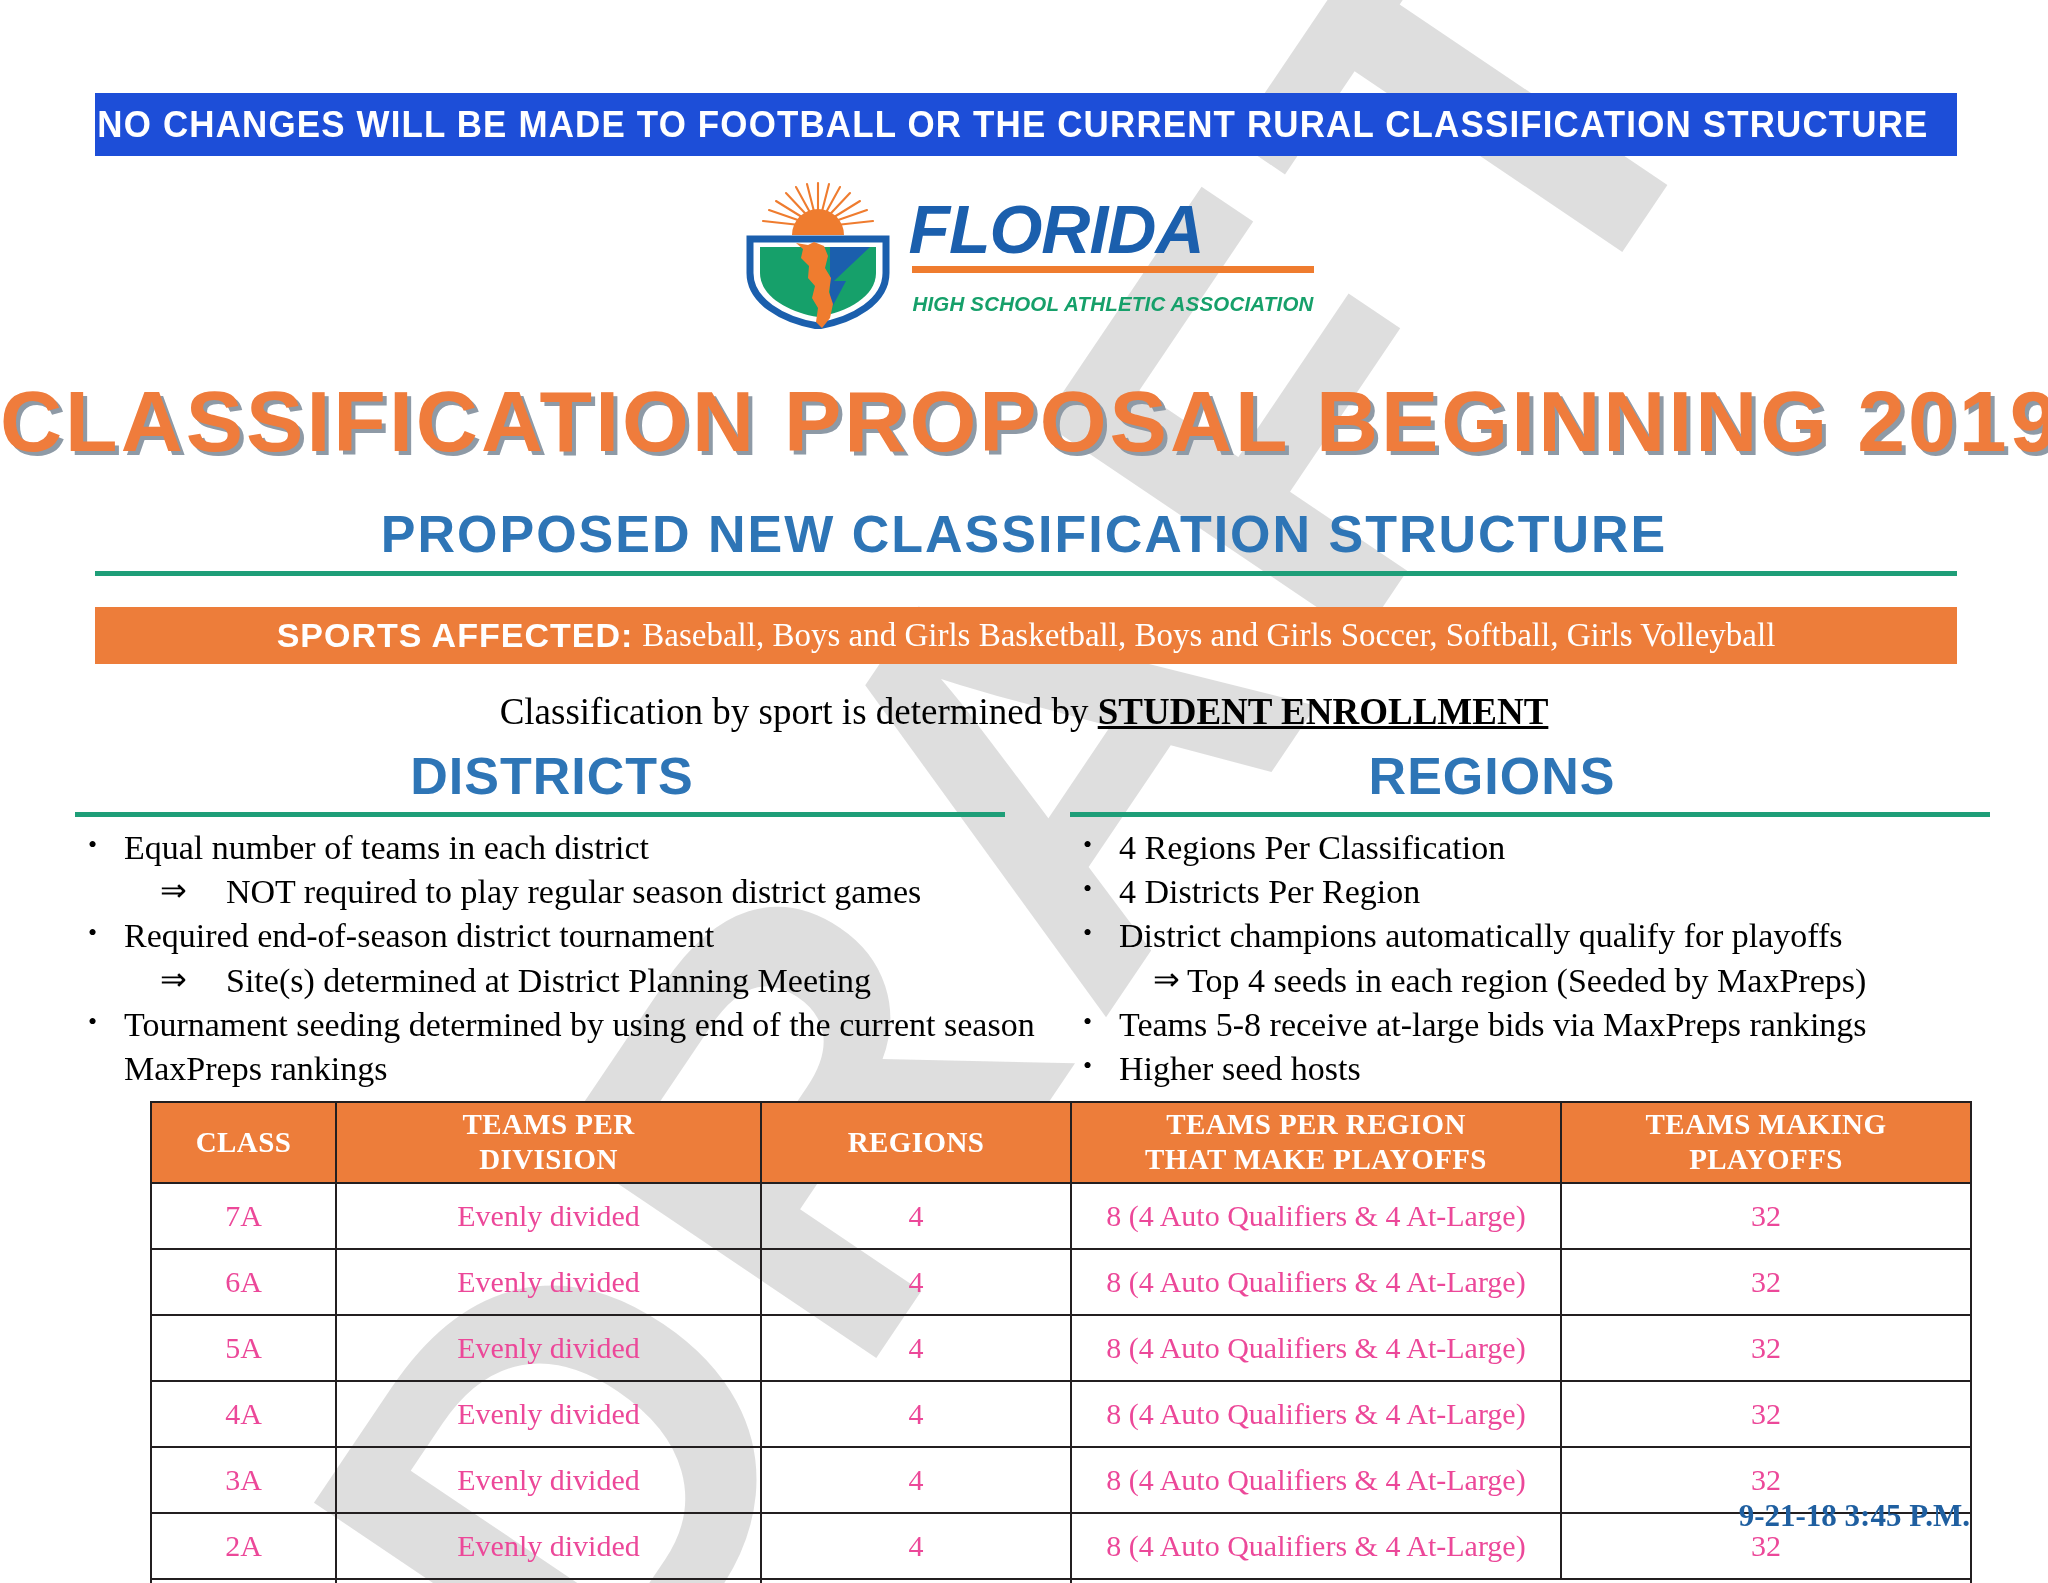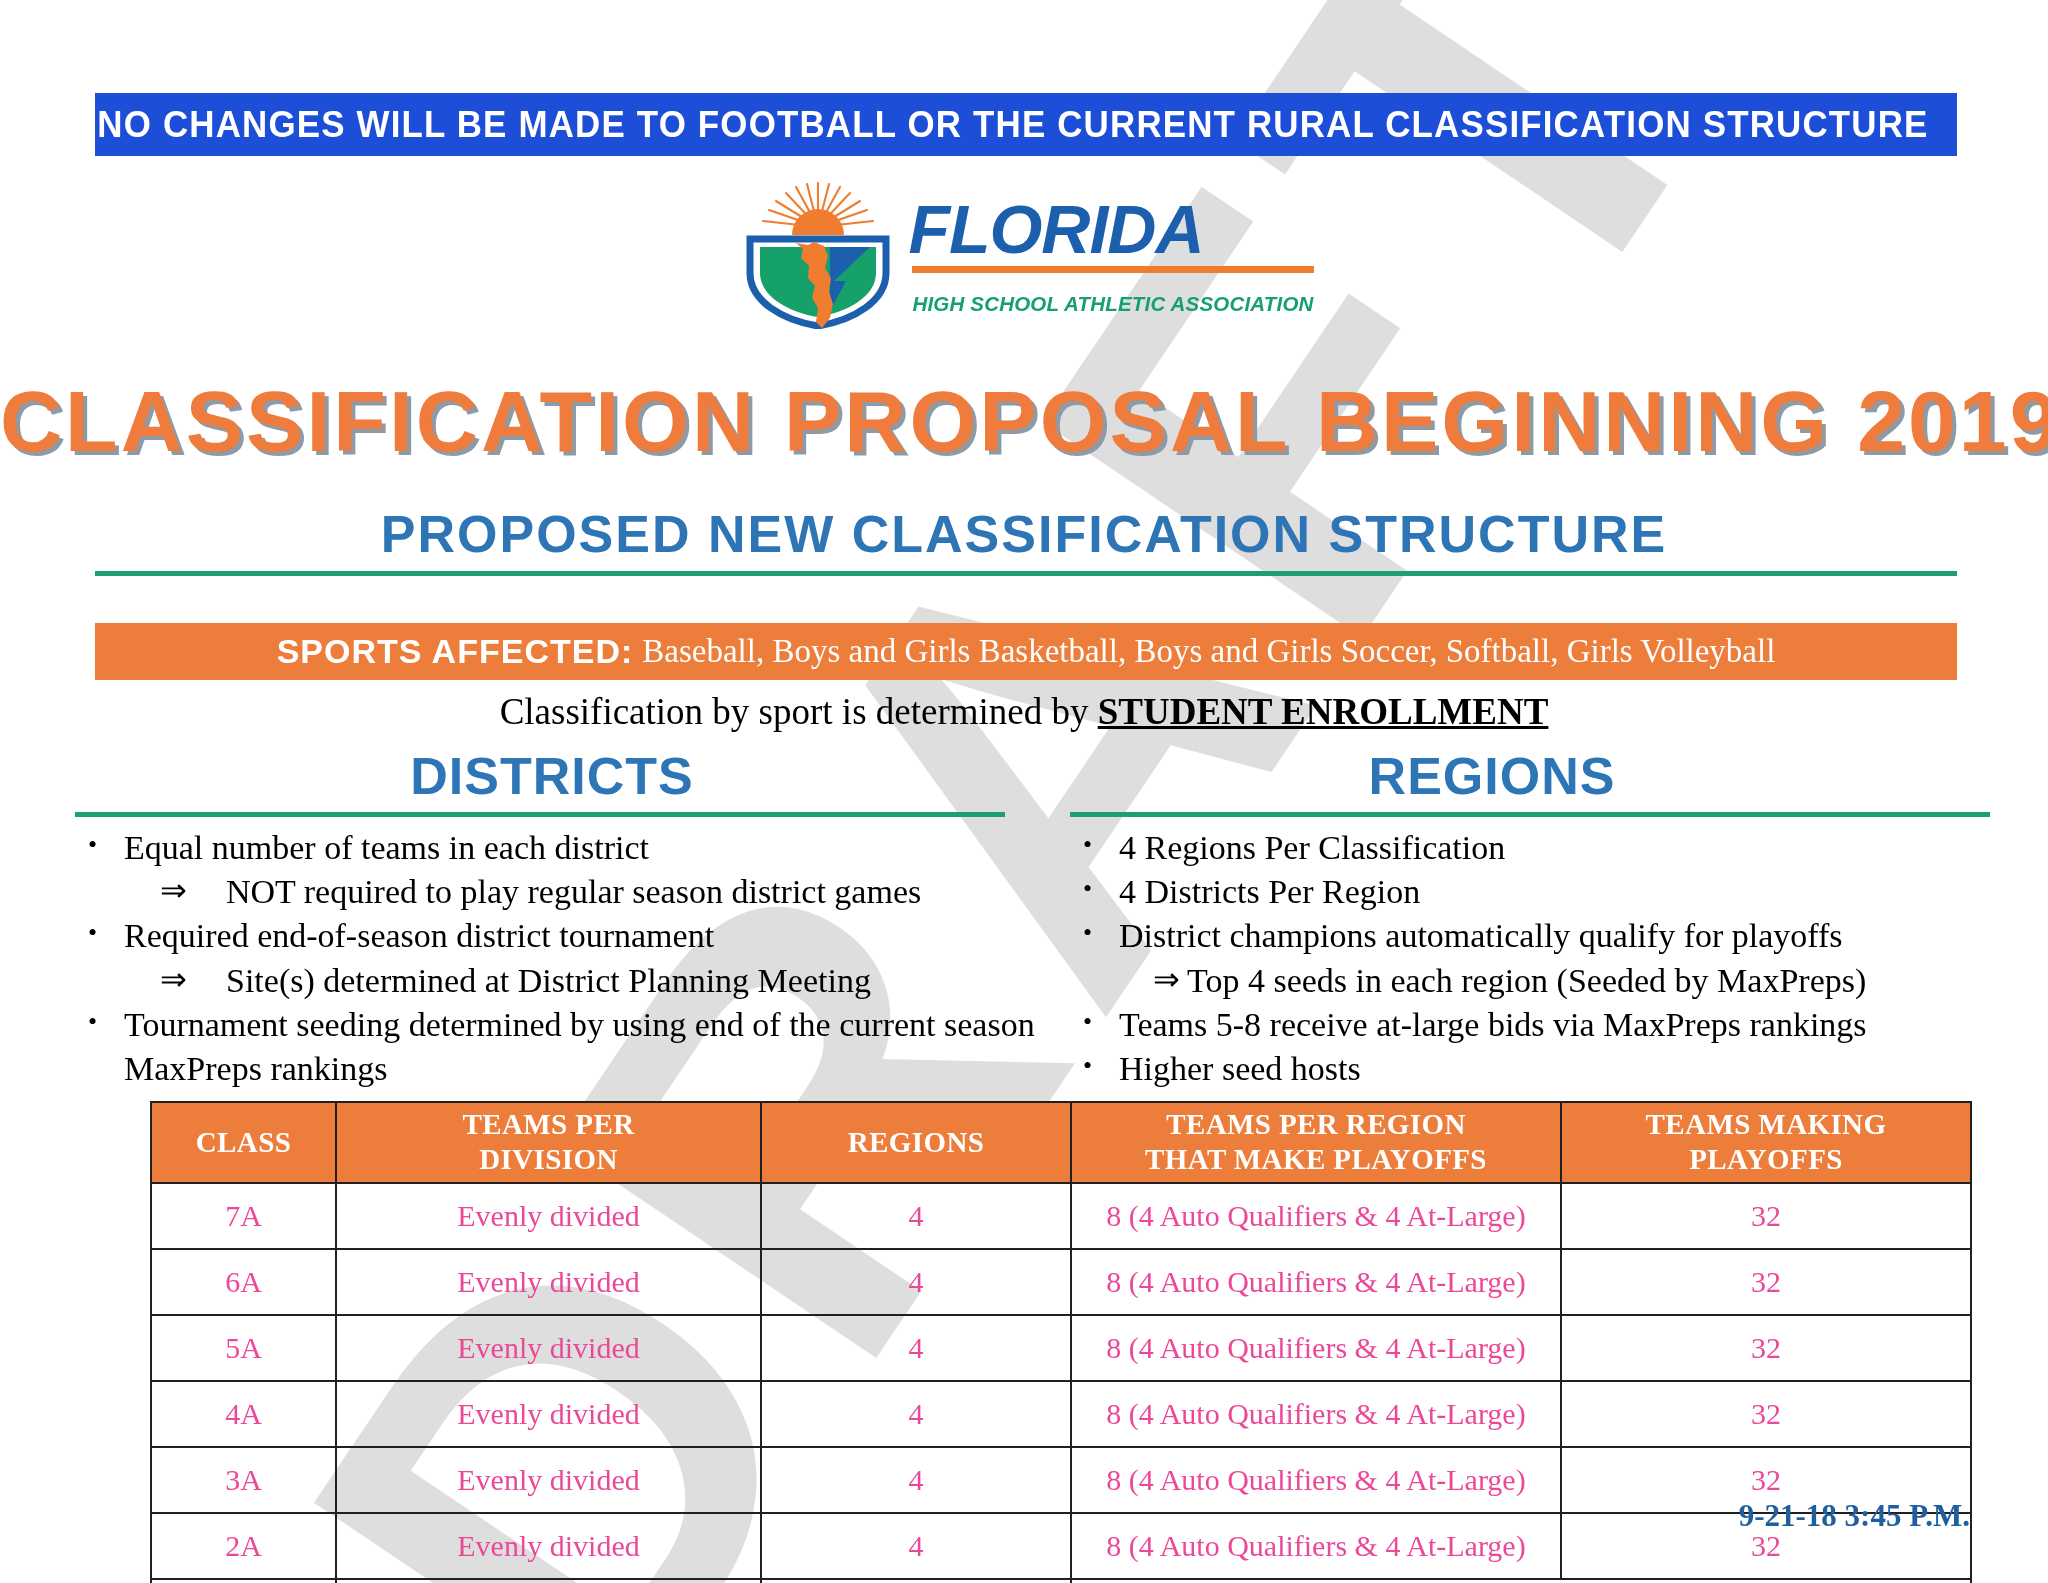--- a/index.html
+++ b/index.html
@@ -150,21 +150,20 @@
   .sports-bar {
     position: absolute;
     left: 95px;
     top: 607px;
     width: 1862px;
     height: 57px;
     background: #ed7d3a;
     display: flex;
     align-items: center;
     justify-content: center;
-    margin-top: 16px;
   }
   .sports-label {
     font-family: "Liberation Sans Narrow", "Liberation Sans", sans-serif;
     font-weight: bold;
     font-size: 34px;
     letter-spacing: 1px;
     color: #ffffff;
     margin-right: 9px;
   }
   .sports-list {

